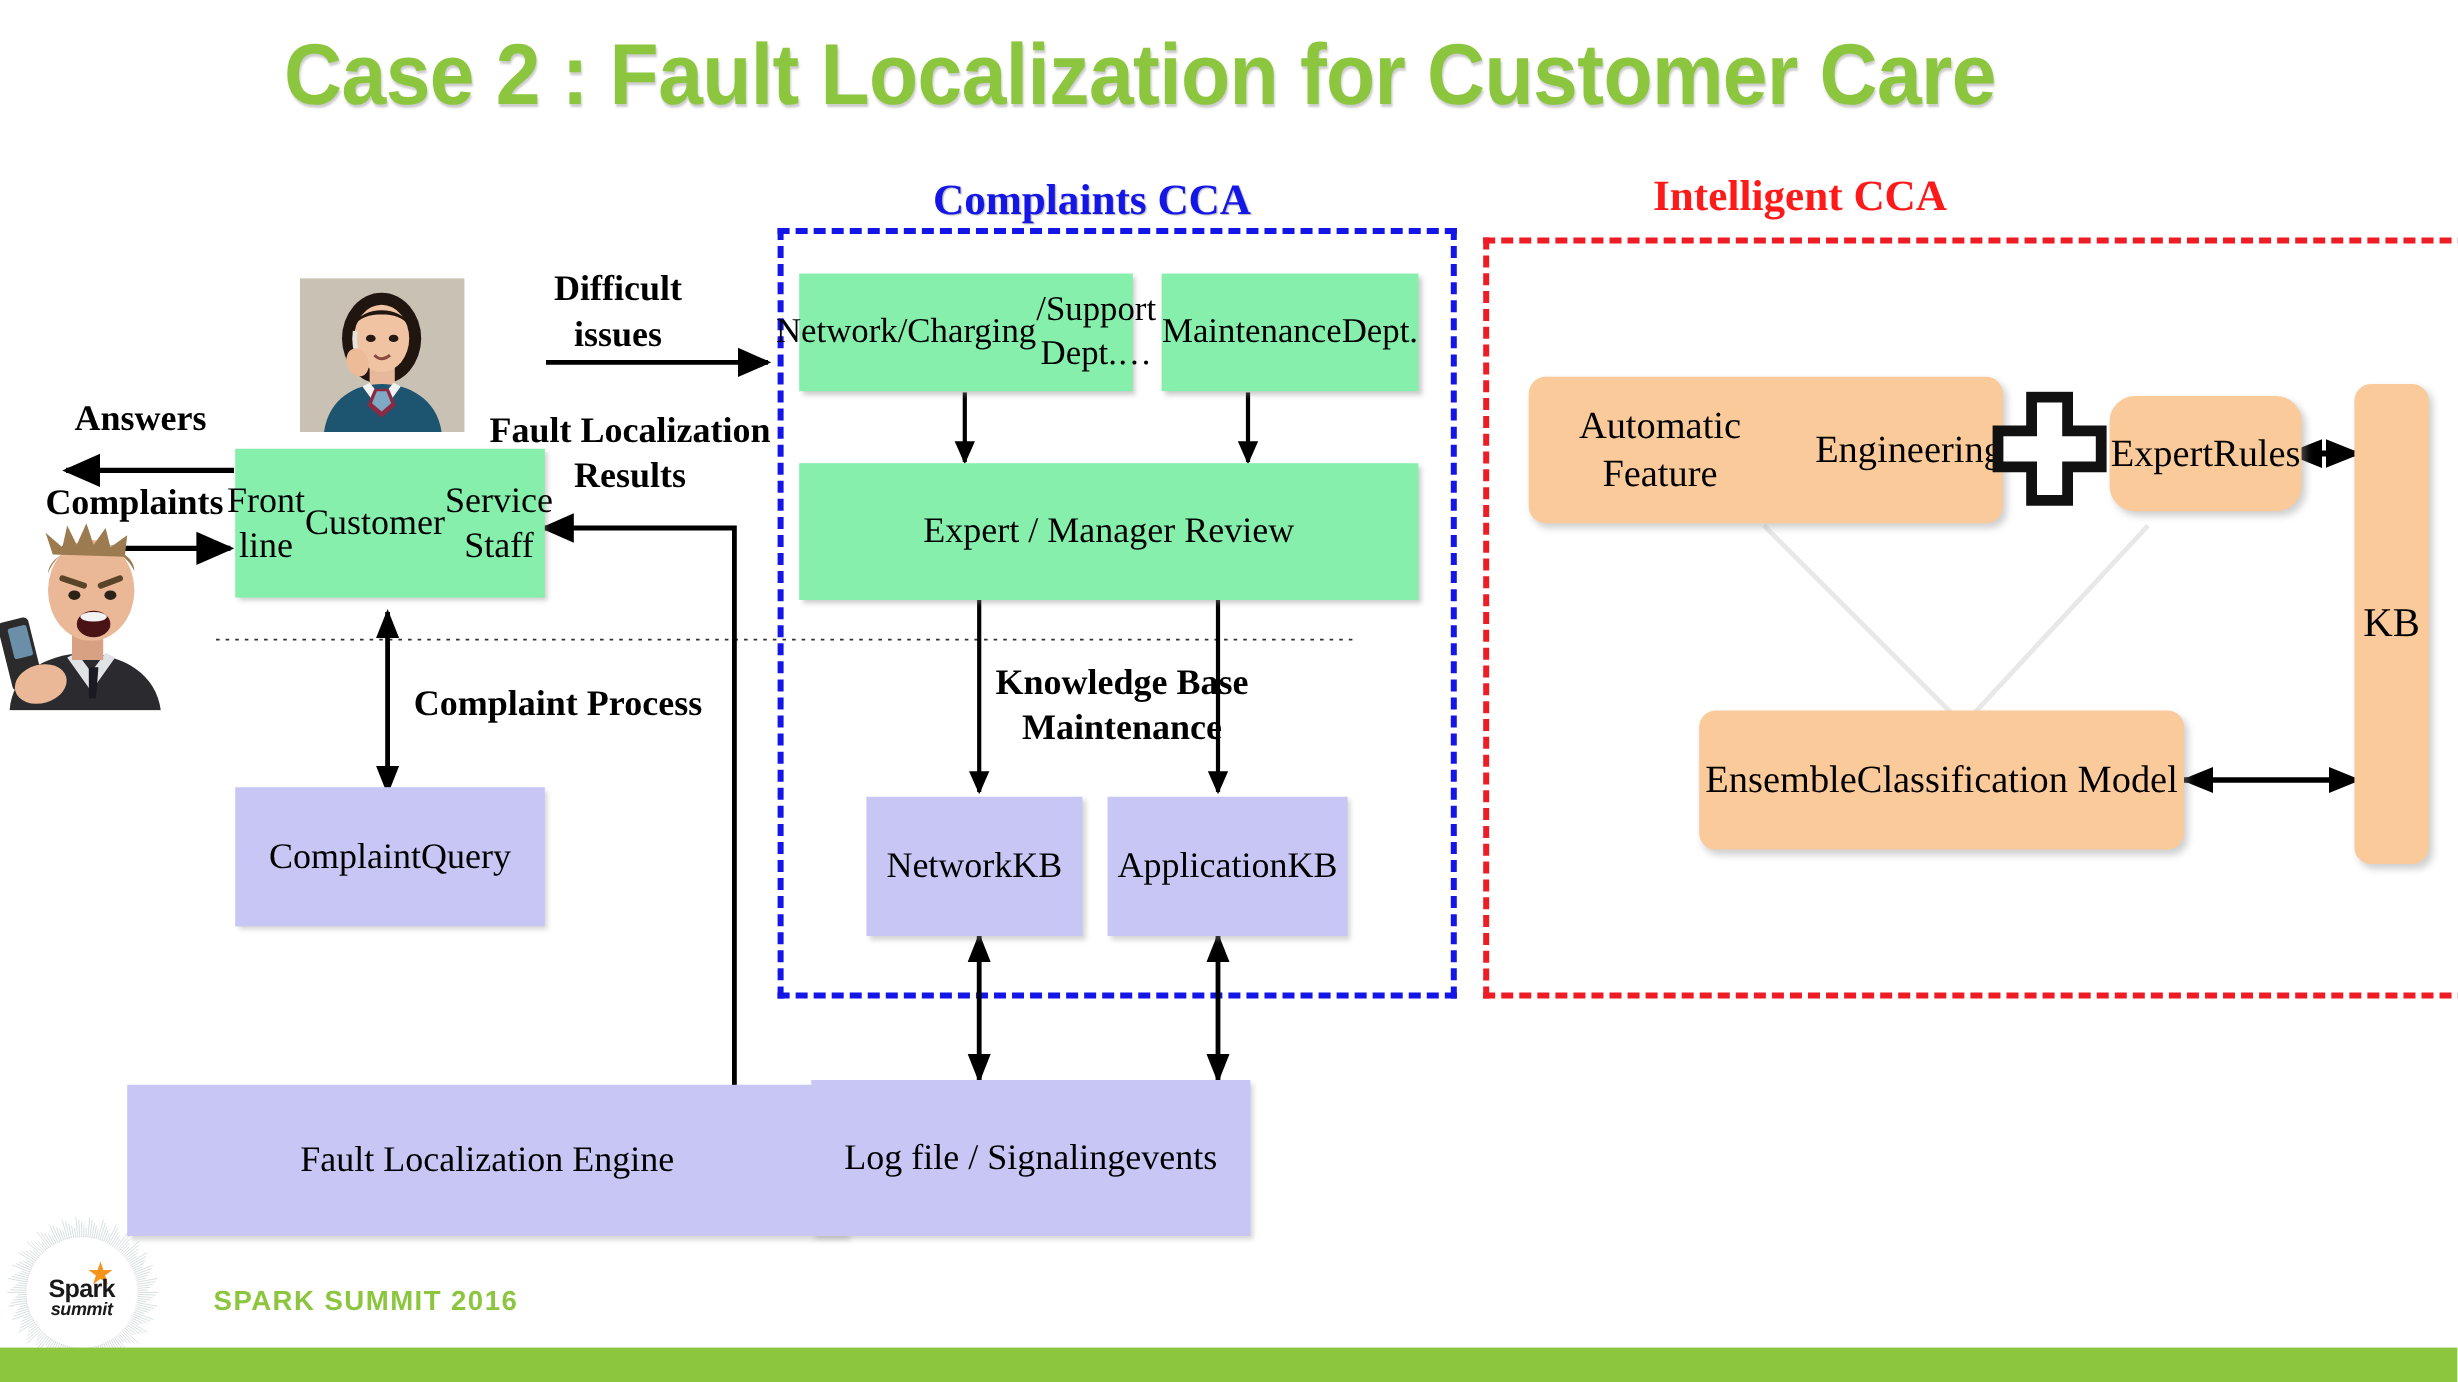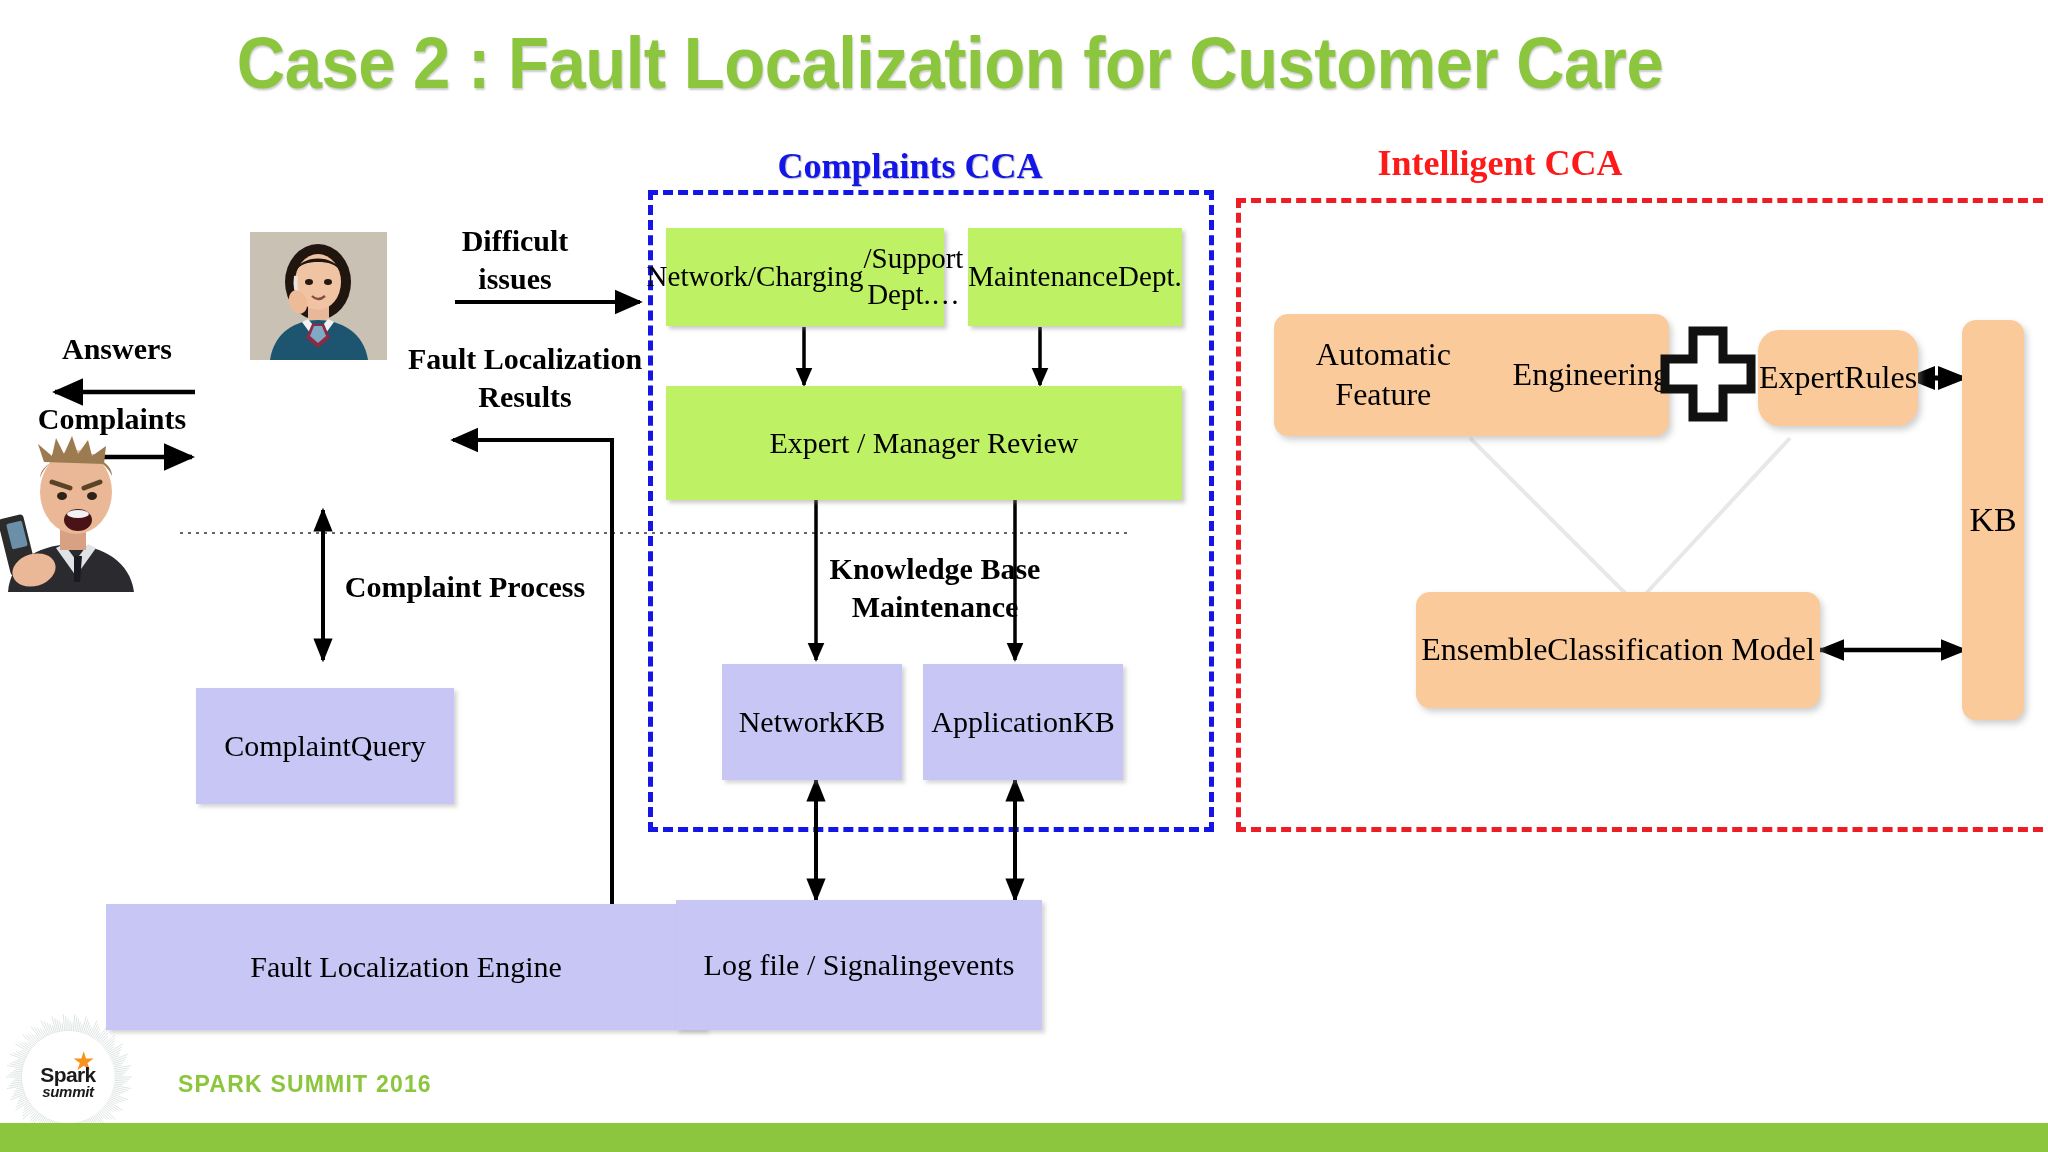--- a/index.html
+++ b/index.html
@@ -47,21 +47,21 @@
 
   
   .node{
     position:absolute;
     display:flex;align-items:center;justify-content:center;
     text-align:center;
     line-height:1.24;
     color:#000;
     box-sizing:border-box;
   }
-  .blue{background:#bef264;box-shadow:3px 3px 4px rgba(140,140,140,.45);}
+  .blue{background:#86efac;box-shadow:3px 3px 4px rgba(140,140,140,.45);}
   .lav {background:#C8C6F5;box-shadow:3px 3px 4px rgba(150,150,150,.4);}
   .orng{background:#FACA9B;border-radius:14px;box-shadow:3px 4px 6px rgba(150,150,150,.45);}
 
   
   .lbl{position:absolute;white-space:pre-line;text-align:center;color:#000000;line-height:1.26;font-weight:bold;}
 
   
   #wires{position:absolute;left:0;top:0;width:2048px;height:1152px;pointer-events:none;}
 
   
@@ -208,22 +208,27 @@
   <div class="lbl" id="lbl-complaints" style="left:12px;top:400px;width:200px;font-size:30px;">Complaints</div>
 
   <div class="lbl" id="lbl-difficult" style="left:420px;top:222px;width:190px;font-size:30px;"><span style="display:block">Difficult</span><span style="display:block">issues</span></div>
 
   <div class="lbl" id="lbl-faultres" style="left:400px;top:340px;width:250px;font-size:30px;"><span style="display:block">Fault Localization</span><span style="display:block">Results</span></div>
 
   <div class="lbl" id="lbl-cprocess" style="left:330px;top:568px;width:270px;font-size:30px;">Complaint Process</div>
 
   <div class="lbl" id="lbl-kbmaint" style="left:820px;top:550px;width:230px;font-size:30px;"><span style="display:block">Knowledge Base</span><span style="display:block">Maintenance</span></div>
 
-
-  <div class="node lav" id="box-complaintquery" style="left:196px;top:688px;width:258px;height:116px;font-size:30px;">
+  <div class="node blue" id="box-frontline" style="left:196px;top:374px;width:258px;height:124px;font-size:30px;">
+      <span style="display:block">Front line</span>
+      <span style="display:block">Customer</span>
+      <span style="display:block">Service Staff</span>
+    </div>
+
+  <div class="node lav" id="box-complaintquery" style="left:196px;top:656px;width:258px;height:116px;font-size:30px;">
       <span style="display:block">Complaint</span>
       <span style="display:block">Query</span>
     </div>
 
   <div class="node lav" id="box-fle" style="left:106px;top:904px;width:600px;height:126px;font-size:30px;">Fault Localization Engine</div>
 
   <div class="node blue" id="box-netcharge" style="left:666px;top:228px;width:278px;height:98px;font-size:29px;">
       <span style="display:block">Network/Charging</span>
       <span style="display:block">/Support Dept.…</span>
     </div>

